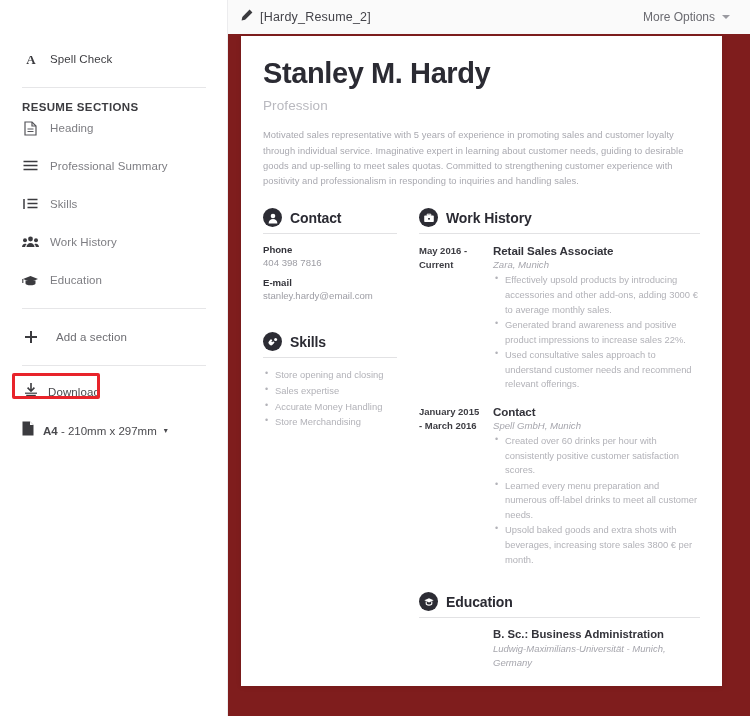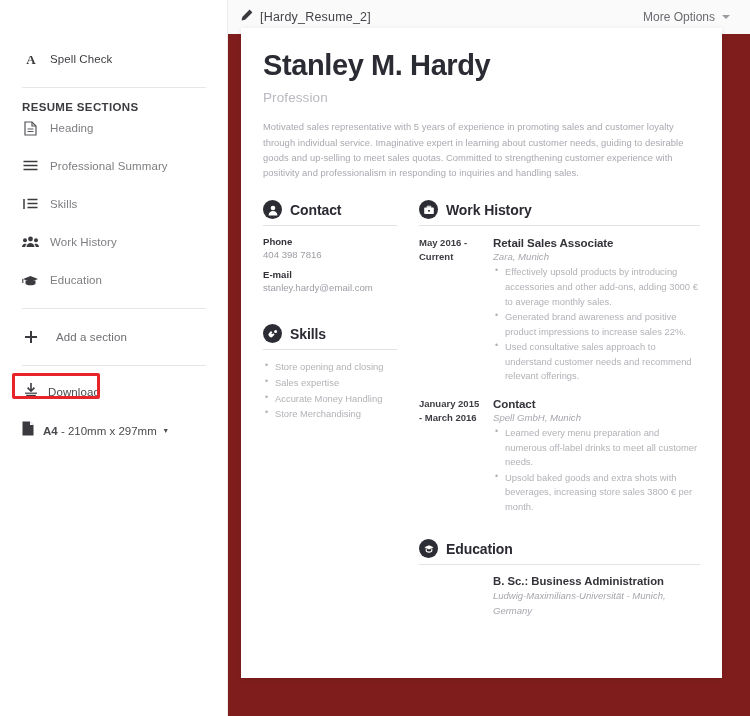--- a/index.html
+++ b/index.html
@@ -104,21 +104,21 @@
   .more-opts .mo { font-size: 12px; color: #6a6a70; }
   .mo-caret {
     width: 0; height: 0;
     border-left: 4px solid transparent;
     border-right: 4px solid transparent;
     border-top: 4px solid #9a9aa0;
   }
 
   .paper {
     position: absolute;
-    left: 13px; top: 28px;
+    left: 13px; top: 36px;
     width: 481px; height: 650px;
     background: #ffffff;
     box-shadow: 0 1px 5px rgba(0,0,0,.10);
     padding: 22px 22px 0 22px;
     overflow: hidden;
   }
 
   .res-name {
     font-size: 29px; font-weight: 700;
     color: #2b2b33; letter-spacing: -.4px;
@@ -421,20 +421,21 @@
               </ul>
             </div>
           </div>
 
           <div class="job">
             <div class="job-dates">January 2015 - March 2016</div>
             <div class="job-body">
               <div class="job-title">Contact</div>
               <div class="job-org">Spell GmbH, Munich</div>
               <ul class="bullets">
+                <li>Created over 60 drinks per hour with consistently positive customer satisfaction scores.</li>
                 <li>Learned every menu preparation and numerous off-label drinks to meet all customer needs.</li>
                 <li>Upsold baked goods and extra shots with beverages, increasing store sales 3800 € per month.</li>
               </ul>
             </div>
           </div>
 
           <div class="edu-gap"></div>
 
           <div class="sec-head">
             <span class="sec-badge">

